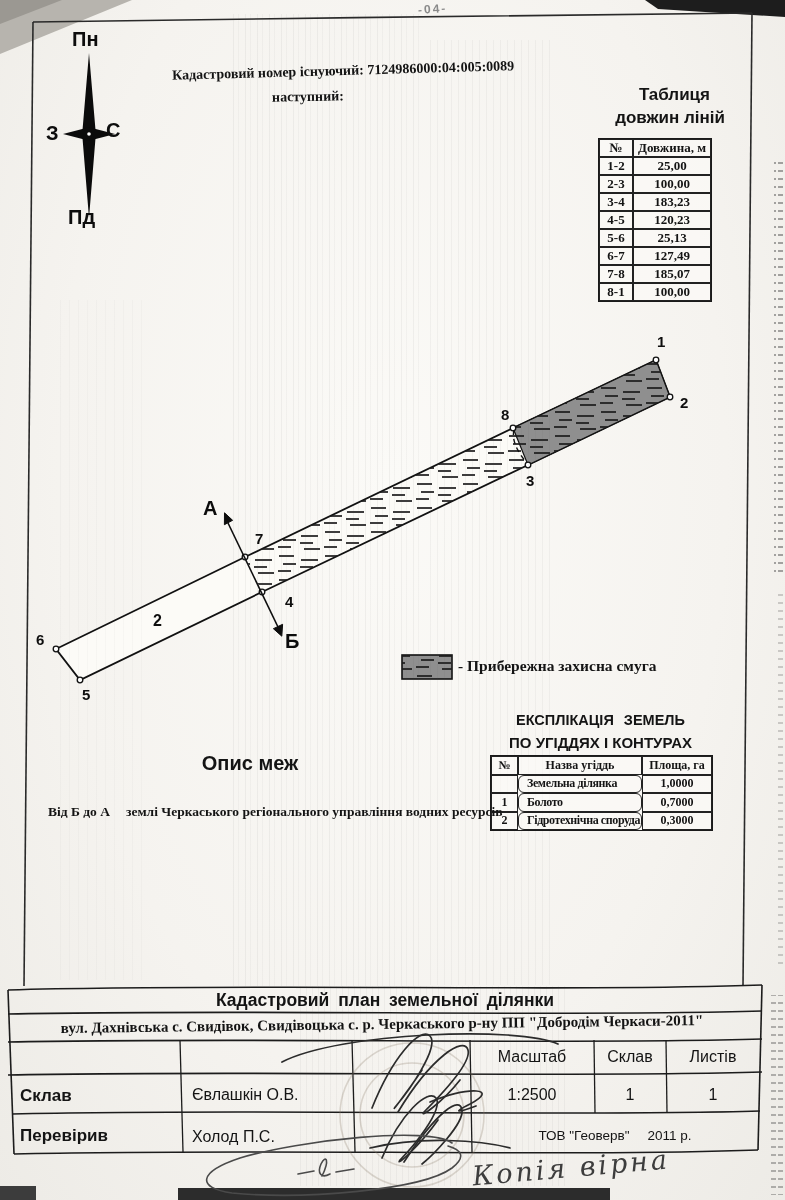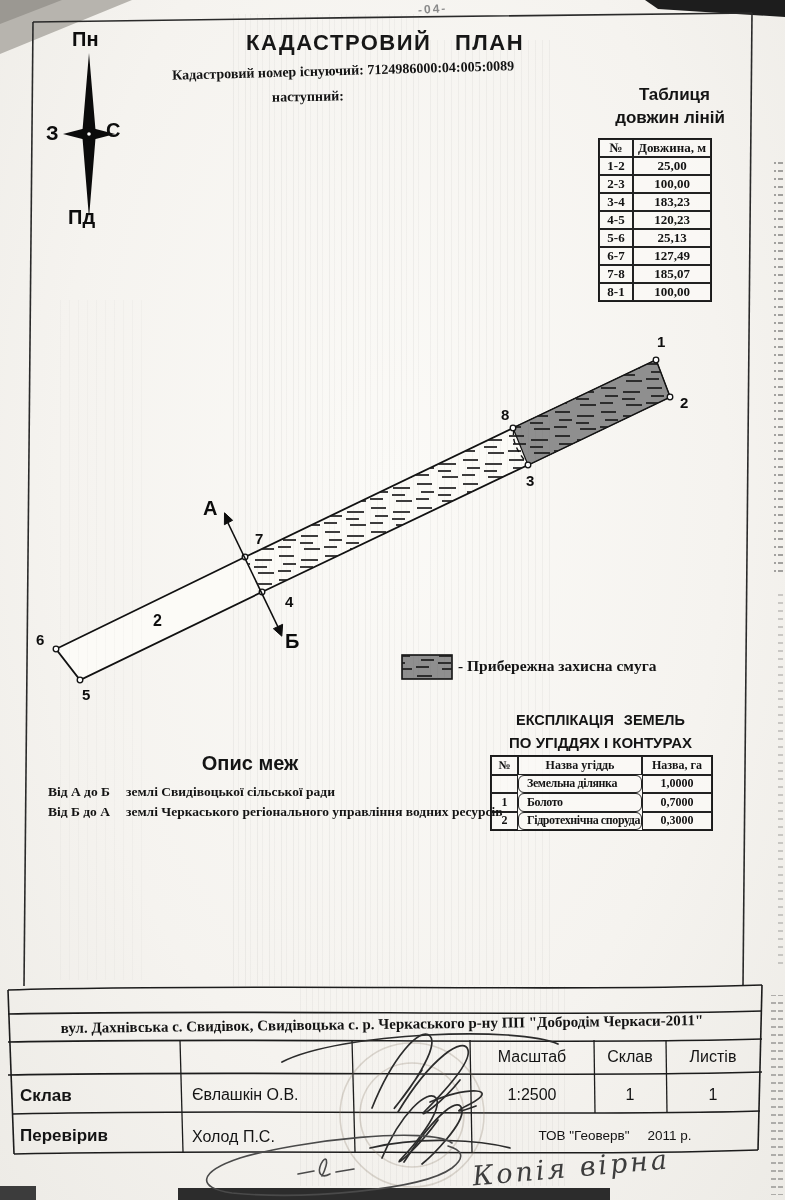--- a/index.html
+++ b/index.html
@@ -183,21 +183,20 @@
     </g>
   </svg>
 
   <div class="streak s1"></div>
   <div class="streak s2"></div>
   <div class="streak s3"></div>
   <div class="streak s4"></div>
 
   <div class="txt hand-top" style="left:418px;top:2px;">-04-</div>
 
-  <div class="txt page-title center" style="left:225px;top:30px;width:320px;">КАДАСТРОВИЙ ПЛАН</div>
   <div class="txt cad-line" style="left:172px;top:63px;">Кадастровий номер існуючий: 7124986000:04:005:0089</div>
   <div class="txt next-line" style="left:272px;top:89px;">наступний:</div>
 
   <div class="txt compass-lbl" style="left:72px;top:28px;">Пн</div>
   <div class="txt compass-lbl" style="left:46px;top:122px;">З</div>
   <div class="txt compass-lbl" style="left:106px;top:119px;">С</div>
   <div class="txt compass-lbl" style="left:68px;top:206px;">Пд</div>
 
   <div class="txt tbl-title center" style="left:598px;top:85px;width:112px;">Таблиця</div>
   <div class="txt tbl-title center" style="left:585px;top:108px;width:140px;">довжин ліній</div>
@@ -234,40 +233,38 @@
   <div class="txt big-pt" style="left:203px;top:497px;">А</div>
   <div class="txt big-pt" style="left:285px;top:630px;">Б</div>
 
   <div class="txt legend-txt" style="left:458px;top:657px;">- Прибережна захисна смуга</div>
 
   <div class="txt exp-title1 center" style="left:478px;top:712px;width:245px;">ЕКСПЛІКАЦІЯ ЗЕМЕЛЬ</div>
   <div class="txt exp-title2 center" style="left:478px;top:734px;width:245px;">ПО УГІДДЯХ І КОНТУРАХ</div>
   <div class="tbl exp-tbl">
     <div class="c">№</div>
     <div class="c">Назва угіддь</div>
-    <div class="c">Назва, га</div>
+    <div class="c">Площа, га</div>
     <div class="c"></div>
     <div class="c name">Земельна ділянка</div>
     <div class="c">1,0000</div>
     <div class="c">1</div>
     <div class="c name">Болото</div>
     <div class="c">0,7000</div>
     <div class="c">2</div>
     <div class="c name">Гідротехнічна споруда</div>
     <div class="c">0,3000</div>
   </div>
 
   <div class="txt opys-title center" style="left:150px;top:752px;width:200px;">Опис меж</div>
-  <div class="txt opys-line" style="left:48px;top:784px;">
-    <span>Від А до Б</span><span class="gap"></span><span>землі Свидівоцької сільської ради</span>
-  </div>
   <div class="txt opys-line" style="left:48px;top:804px;">
     <span>Від Б до А</span><span class="gap"></span><span>землі Черкаського регіонального управління водних ресурсів</span>
   </div>
 
+  <div class="txt tb-title center" style="left:120px;top:990px;width:530px;">Кадастровий план земельної ділянки</div>
   <div class="txt tb-addr center" style="left:12px;top:1016px;width:740px;">вул. Дахнівська с. Свидівок, Свидівоцька с. р. Черкаського р-ну ПП "Добродім Черкаси-2011"</div>
   <div class="txt tb-h center" style="left:470px;top:1048px;width:124px;">Масштаб</div>
   <div class="txt tb-h center" style="left:594px;top:1048px;width:72px;">Склав</div>
   <div class="txt tb-h center" style="left:666px;top:1048px;width:94px;">Листів</div>
   <div class="txt tb-lbl" style="left:20px;top:1086px;">Склав</div>
   <div class="txt tb-name" style="left:192px;top:1086px;">Євлашкін О.В.</div>
   <div class="txt tb-val center" style="left:470px;top:1086px;width:124px;">1:2500</div>
   <div class="txt tb-val center" style="left:594px;top:1086px;width:72px;">1</div>
   <div class="txt tb-val center" style="left:666px;top:1086px;width:94px;">1</div>
   <div class="txt tb-lbl" style="left:20px;top:1126px;">Перевірив</div>

